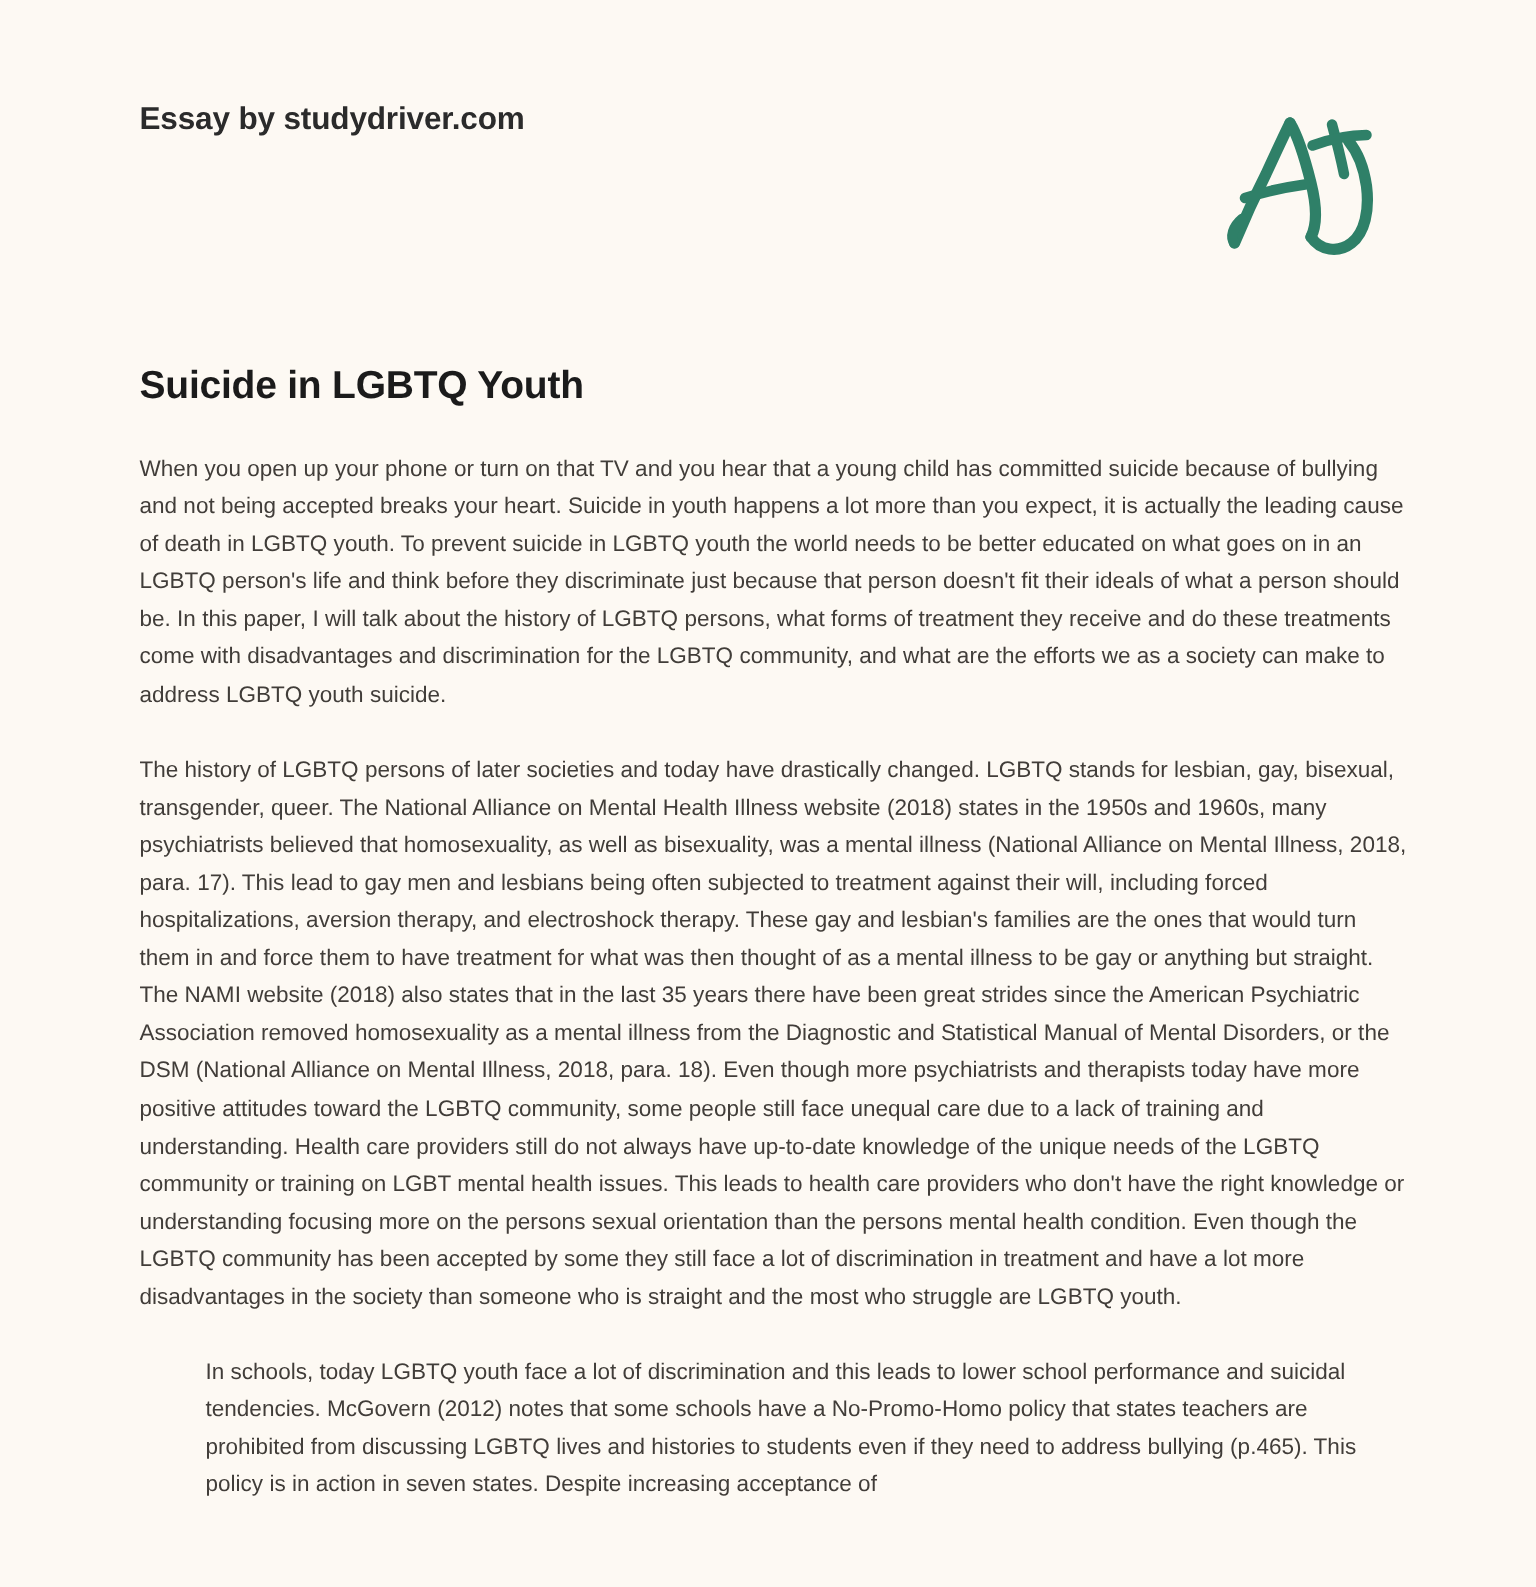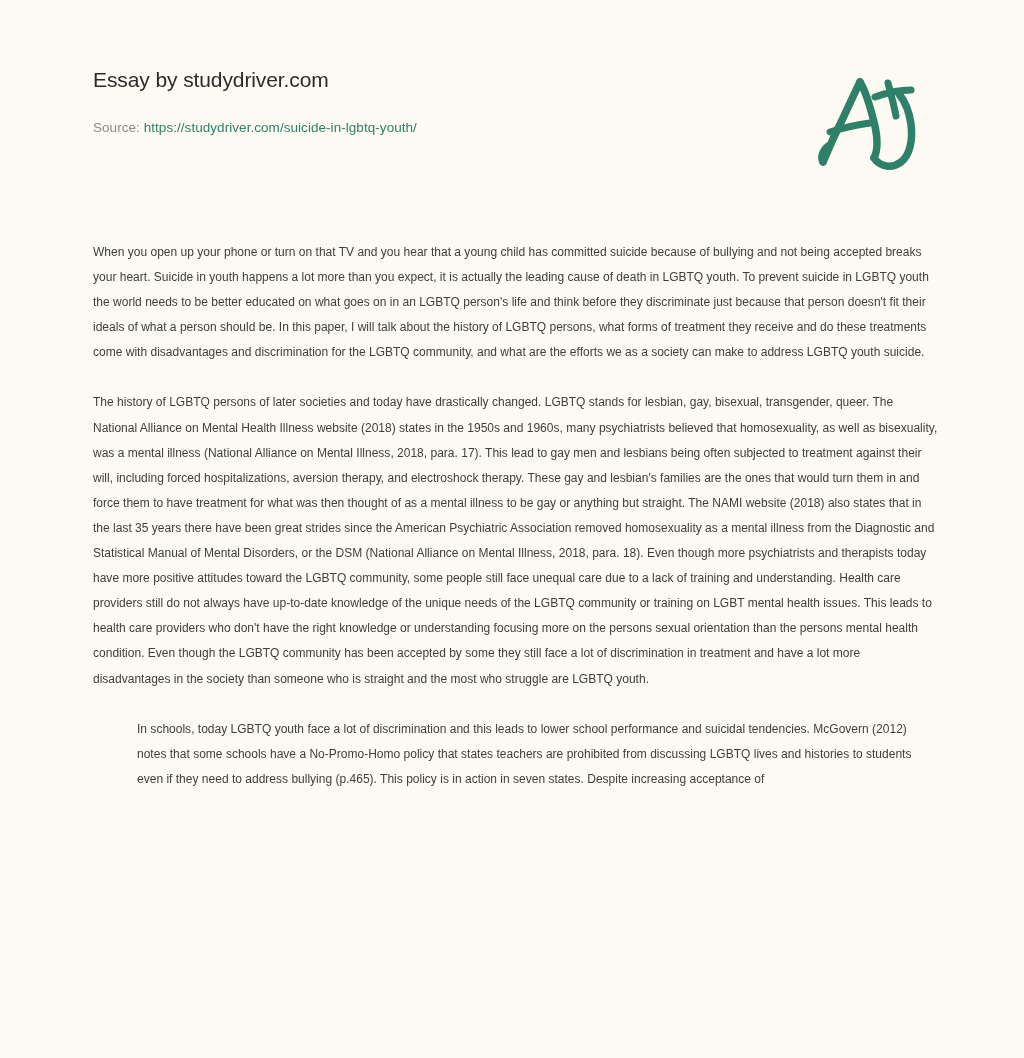--- a/index.html
+++ b/index.html
@@ -31,21 +31,21 @@
     top: 0;
     width: 1024px;
     height: 200px;
   }
 
   .byline {
     position: absolute;
     left: 93px;
     top: 68px;
     font-size: 21px;
-    font-weight: normal;
+    font-weight: bold;
     letter-spacing: -0.1px;
     color: #2b2b2b;
     white-space: nowrap;
   }
 
   .source-line {
     position: absolute;
     left: 93px;
     top: 120px;
     font-size: 13.5px;
@@ -86,44 +86,40 @@
     margin: 0 0 28px 0;
     font-size: 26px;
     font-weight: bold;
     line-height: 32px;
     color: #1b1b1b;
     letter-spacing: -0.15px;
   }
 
   .body-text p {
     margin: 0 0 25px 0;
-    font-size: 12px;
+    font-size: 15px;
     line-height: 25.1px;
     color: #413d39;
     text-align: left;
     letter-spacing: 0.01px;
   }
   .body-text p:last-child {
     margin-bottom: 0;
     margin-left: 44px;
   }
 </style>
 </head>
 <body>
 
 <div class="page">
 
   <div class="doc-header">
 
     <div class="byline">Essay by studydriver.com</div>
 
-    <div class="source-line">
-      <span class="source-label">Source:</span>
-      <span class="source-url">https://studydriver.com/suicide-in-lgbtq-youth/</span>
-    </div>
 
     <div class="logo">
       <svg viewBox="0 0 112 106" xmlns="http://www.w3.org/2000/svg">
         <g fill="none" stroke="#2f8068" stroke-linecap="round" stroke-linejoin="round">
 
           <path d="M11 96 C 16 84, 24 66, 32 50 C 38 37, 44 24, 48 16" stroke-width="7.5"></path>
 
           <path d="M11 96 C 8 92, 10 85, 16 80" stroke-width="7"></path>
 
           <path d="M48 16 C 53 24, 58 40, 62 56 C 66 72, 66 84, 62 92" stroke-width="7.5"></path>
@@ -135,20 +131,21 @@
           <path d="M76 17 C 79 28, 82 40, 84 50" stroke-width="7"></path>
 
           <path d="M63 31 C 74 27, 88 24, 99 24" stroke-width="7"></path>
         </g>
       </svg>
     </div>
 
   </div>
 
   <div class="article">
+    <h1 class="doc-title">Suicide in LGBTQ Youth</h1>
 
     <div class="body-text">
       <p>When you open up your phone or turn on that TV and you hear that a young child has committed suicide because of bullying and not being accepted breaks your heart. Suicide in youth happens a lot more than you expect, it is actually the leading cause of death in LGBTQ youth. To prevent suicide in LGBTQ youth the world needs to be better educated on what goes on in an LGBTQ person's life and think before they discriminate just because that person doesn't fit their ideals of what a person should be. In this paper, I will talk about the history of LGBTQ persons, what forms of treatment they receive and do these treatments come with disadvantages and discrimination for the LGBTQ community, and what are the efforts we as a society can make to address LGBTQ youth suicide.</p>
       <p>The history of LGBTQ persons of later societies and today have drastically changed. LGBTQ stands for lesbian, gay, bisexual, transgender, queer. The National Alliance on Mental Health Illness website (2018) states in the 1950s and 1960s, many psychiatrists believed that homosexuality, as well as bisexuality, was a mental illness (National Alliance on Mental Illness, 2018, para. 17). This lead to gay men and lesbians being often subjected to treatment against their will, including forced hospitalizations, aversion therapy, and electroshock therapy. These gay and lesbian's families are the ones that would turn them in and force them to have treatment for what was then thought of as a mental illness to be gay or anything but straight. The NAMI website (2018) also states that in the last 35 years there have been great strides since the American Psychiatric Association removed homosexuality as a mental illness from the Diagnostic and Statistical Manual of Mental Disorders, or the DSM (National Alliance on Mental Illness, 2018, para. 18). Even though more psychiatrists and therapists today have more positive attitudes toward the LGBTQ community, some people still face unequal care due to a lack of training and understanding. Health care providers still do not always have up-to-date knowledge of the unique needs of the LGBTQ community or training on LGBT mental health issues. This leads to health care providers who don't have the right knowledge or understanding focusing more on the persons sexual orientation than the persons mental health condition. Even though the LGBTQ community has been accepted by some they still face a lot of discrimination in treatment and have a lot more disadvantages in the society than someone who is straight and the most who struggle are LGBTQ youth.</p>
       <p>In schools, today LGBTQ youth face a lot of discrimination and this leads to lower school performance and suicidal tendencies. McGovern (2012) notes that some schools have a No-Promo-Homo policy that states teachers are prohibited from discussing LGBTQ lives and histories to students even if they need to address bullying (p.465). This policy is in action in seven states. Despite increasing acceptance of</p>
     </div>
   </div>
 
 </div>
 

